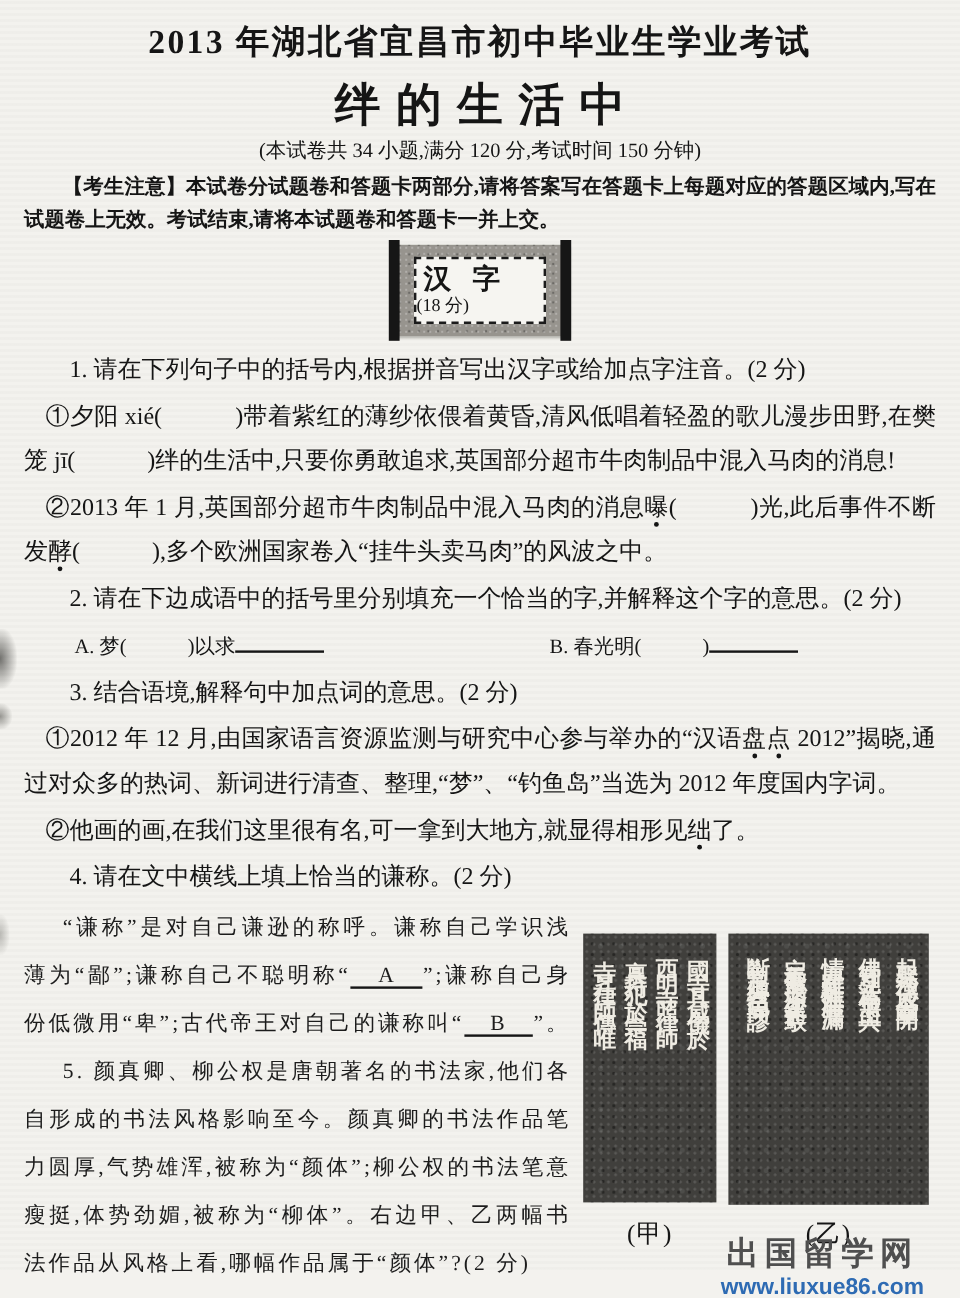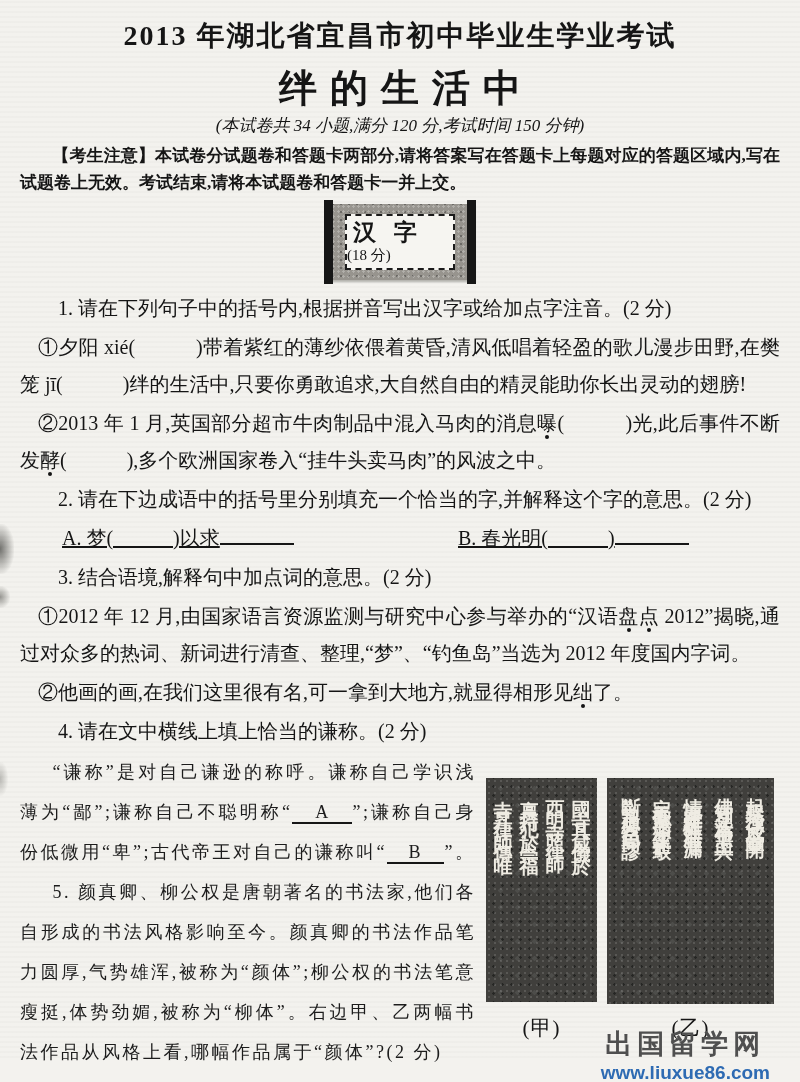--- a/index.html
+++ b/index.html
@@ -39,21 +39,20 @@
     text-align: center;
     font-size: 38px; font-weight: 700;
     letter-spacing: 13px; text-indent: 13px;
     line-height: 48px;
   }
   p.meta {
     margin: 2px 0 4px 0;
     text-align: center;
     font-size: 17px;
     line-height: 24px;
-    font-style: italic;
   }
   p.notice {
     margin: 2px 0 6px 0;
     font-size: 17px; font-weight: 700;
     line-height: 27px;
     text-align: justify;
     text-indent: 1.9em;
   }
 
   
@@ -89,24 +88,23 @@
     font-size: 20px;
     line-height: 37px;
     text-align: justify;
   }
   p.stem { text-indent: 1.9em; }
   p.item { text-indent: 0.9em; }
 
   .q2row {
     display: flex;
     padding-left: 42px;
-    font-size: 20px;
+    font-size: 17px;
     line-height: 37px;
     margin: 2px 0;
-    text-decoration: underline;
   }
   .q2a { width: 396px; }
   .blank {
     display: inline-block;
     width: 74px; height: 1em;
     border-bottom: 2px solid #161616;
     vertical-align: baseline;
   }
 
   .em-dot { position: relative; }
@@ -199,21 +197,21 @@
   <p class="notice">【考生注意】本试卷分试题卷和答题卡两部分,请将答案写在答题卡上每题对应的答题区域内,写在试题卷上无效。考试结束,请将本试题卷和答题卡一并上交。</p>
 
   <div class="banner">
     <div class="banner-inner">
       <div class="banner-title">汉 字</div>
       <div class="banner-score">(18 分)</div>
     </div>
   </div>
 
   <p class="stem">1. 请在下列句子中的括号内,根据拼音写出汉字或给加点字注音。(2 分)</p>
-  <p class="item">①夕阳 xié(　　　)带着紫红的薄纱依偎着黄昏,清风低唱着轻盈的歌儿漫步田野,在樊笼 jī(　　　)绊的生活中,只要你勇敢追求,大自然自由的精灵能助你长出灵动的翅膀!</p>
+  <p class="item">①夕阳 xié(　　　)带着紫红的薄纱依偎着黄昏,清风低唱着轻盈的歌儿漫步田野,在樊笼 jī(　　　)绊的生活中,只要你勇敢追求,英国部分超市牛肉制品中混入马肉的消息!</p>
   <p class="item"><span>②2013 年 1 月,英国部分超市牛肉制品中混入马肉的消息</span><span class="em-dot">曝</span><span>(　　　)光,此后事件不断发</span><span class="em-dot">酵</span><span>(　　　),多个欧洲国家卷入“挂牛头卖马肉”的风波之中。</span></p>
 
   <p class="stem">2. 请在下边成语中的括号里分别填充一个恰当的字,并解释这个字的意思。(2 分)</p>
   <div class="q2row">
     <div class="q2a"><span>A. 梦(　　　)以求</span><span class="blank"></span></div>
     <div class="q2b"><span>B. 春光明(　　　)</span><span class="blank"></span></div>
   </div>
 
   <p class="stem">3. 结合语境,解释句中加点词的意思。(2 分)</p>
   <p class="item"><span>①2012 年 12 月,由国家语言资源监测与研究中心参与举办的“汉语</span><span class="em-dot">盘</span><span class="em-dot">点</span><span> 2012”揭晓,通过对众多的热词、新词进行清查、整理,“梦”、“钓鱼岛”当选为 2012 年度国内字词。</span></p>

